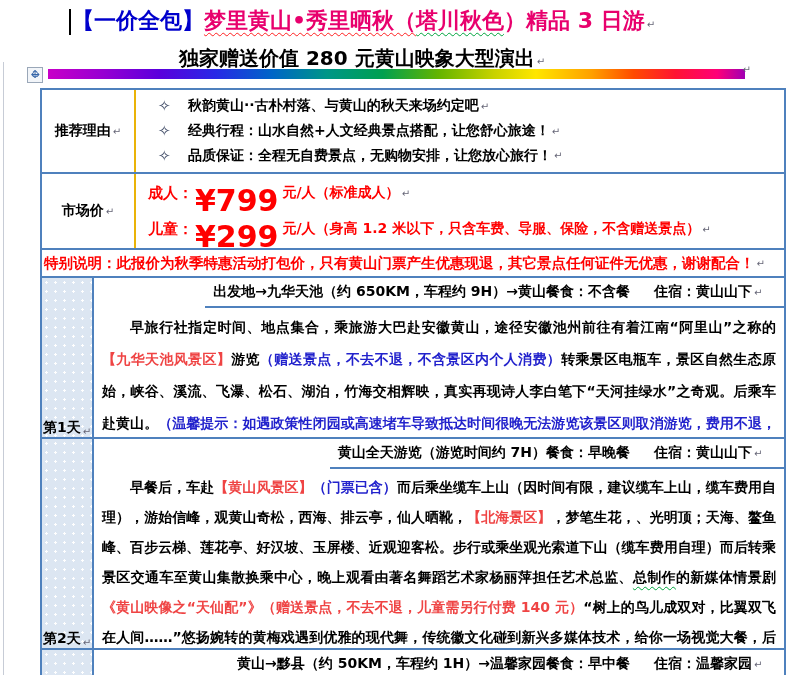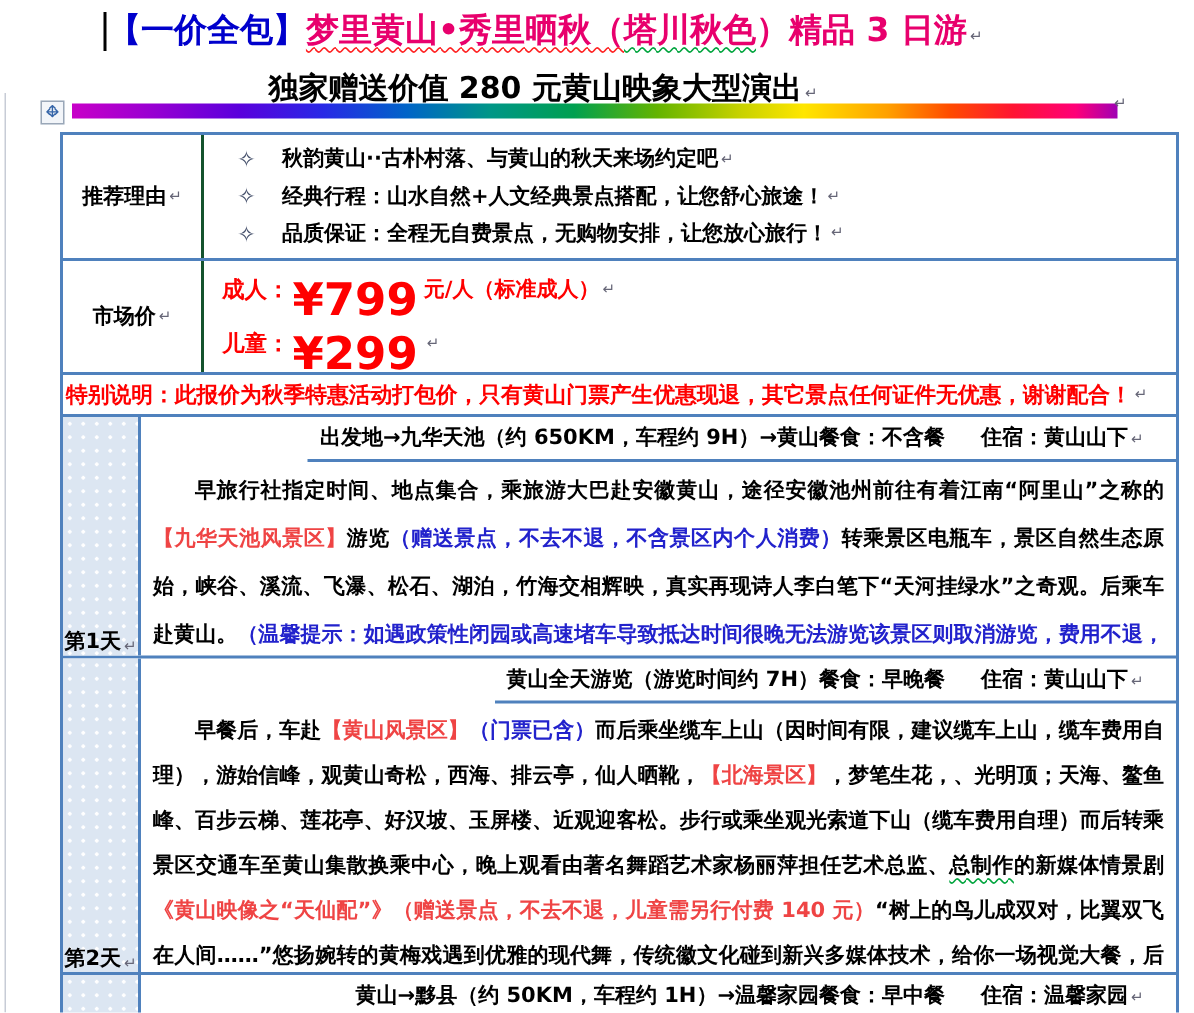--- a/index.html
+++ b/index.html
@@ -24,21 +24,21 @@
   .move-handle { position:absolute; left:27px; top:3px; width:16px; height:16px; border:1px solid #9aa7b8; background:#f2f5f9; }
   .move-handle .h-arrow { position:absolute; left:0; top:0; width:14px; height:14px; line-height:14px; text-align:center; font-size:11px; color:#3565a8; }
   .rainbow { position:absolute; left:48px; top:5px; width:697px; height:10px;
     background:linear-gradient(to right,#c800c8 0%,#9600d2 8%,#5a00dc 16%,#2828e6 24%,#0064c8 32%,#009687 40%,#00a050 48%,#64b400 56%,#c8d200 64%,#ffe600 70%,#ffa000 78%,#ff4b00 84%,#ff1432 90%,#ff0078 96%,#a000b4 100%); }
   .rule-pilcrow { position:absolute; right:45px; top:0; }
 
   
   .doc-table { position:absolute; left:40px; top:88px; width:746px; border:2px solid #4f81bd; background:#fff; }
   .t-row { display:flex; border-bottom:2px solid #4f81bd; }
   .t-row:last-child { border-bottom:none; }
-  .label-cell { width:94px; border-right:2px solid #14532d; display:flex; align-items:center; justify-content:center; font-size:14px; font-weight:bold; color:#000; }
+  .label-cell { width:94px; border-right:2px solid #eab308; display:flex; align-items:center; justify-content:center; font-size:14px; font-weight:bold; color:#000; }
 
   .reasons-row { height:84px; }
   .reasons-body { flex:1; display:flex; flex-direction:column; justify-content:center; padding:4px 10px 4px 22px; }
   .bullet-line { display:flex; align-items:center; height:26px; font-size:14px; font-weight:bold; color:#000; white-space:nowrap; }
   .bullet-icon { width:30px; font-size:15px; font-weight:normal; color:#45506b; }
 
   .price-row { height:76px; }
   .price-body { flex:1; padding:1px 8px 0 12px; }
   .price-line { height:36px; display:flex; align-items:center; white-space:nowrap; color:#ff0000; font-weight:bold; }
   .price-prefix { font-size:15px; }
@@ -127,20 +127,21 @@
       <div class="price-body">
         <div class="price-line">
           <span class="price-prefix">成人：</span>
             <span class="price-big">¥799</span>
             <span class="price-suffix">元/人（标准成人）</span>
             <span class="pilcrow">↵</span>
         </div>
         <div class="price-line">
           <span class="price-prefix">儿童：</span>
             <span class="price-big">¥299</span>
+            <span class="price-suffix">元/人（身高 1.2 米以下，只含车费、导服、保险，不含赠送景点）</span>
             <span class="pilcrow">↵</span>
         </div>
       </div>
     </div>
 
     <div class="t-row note-row">
       <span>特别说明：此报价为秋季特惠活动打包价，只有黄山门票产生优惠现退，其它景点任何证件无优惠，谢谢配合！</span>
         <span class="pilcrow">↵</span>
     </div>
 

